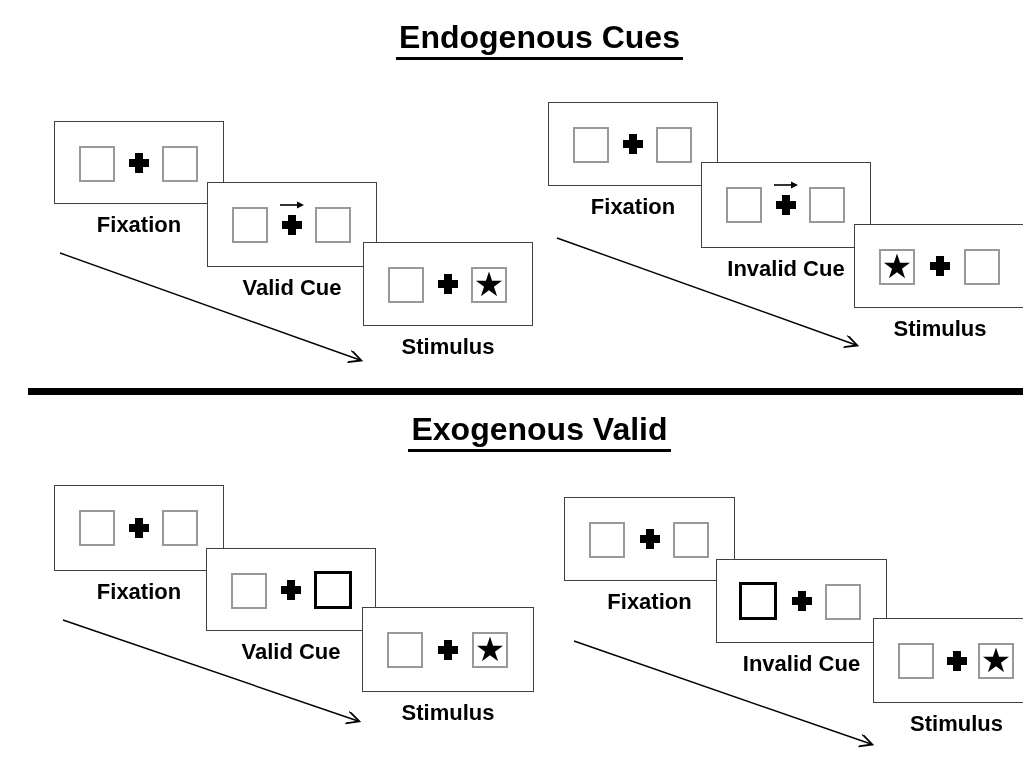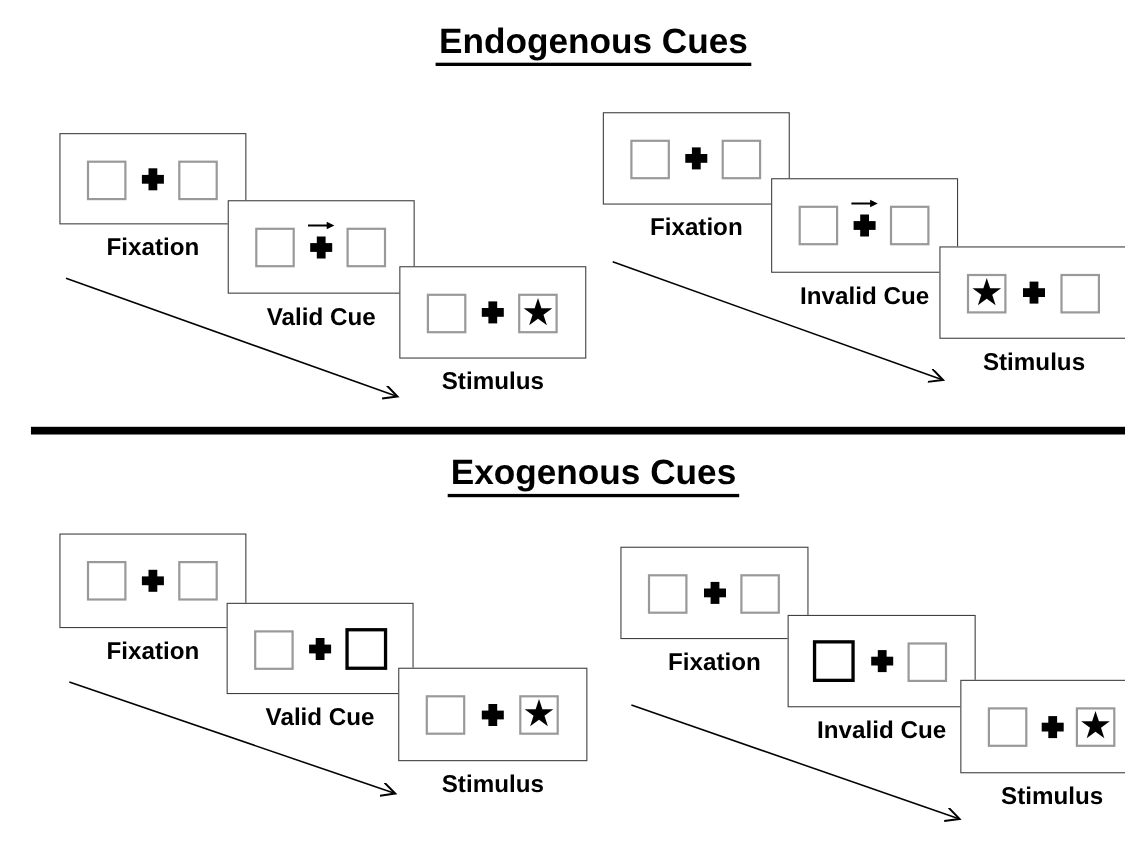--- a/index.html
+++ b/index.html
@@ -48,21 +48,21 @@
       <line x1="529" y1="238" x2="828" y2="345" stroke="#000000" stroke-width="1.4" marker-end="url(#head)"></line>
       <line x1="35" y1="620" x2="330" y2="721" stroke="#000000" stroke-width="1.4" marker-end="url(#head)"></line>
       <line x1="546" y1="641" x2="843" y2="744" stroke="#000000" stroke-width="1.4" marker-end="url(#head)"></line>
     </svg>
 
   <h1 class="title title-endogenous">
     <span class="u">Endogenous Cues</span>
   </h1>
 
   <h1 class="title title-exogenous">
-    <span class="u">Exogenous Cues</span>
+    <span class="u">Exogenous Valid</span>
   </h1>
 
   <div class="divider" id="divider" style="top: 388px; height: 7px;"></div>
 
   <div id="panels-layer">
       <div class="panel" style="left: 26px; top: 121px; width: 170px; height: 83px;">
         <div class="sq left"></div>
         <div class="plus"></div>
         <div class="sq right"></div>
       </div>

